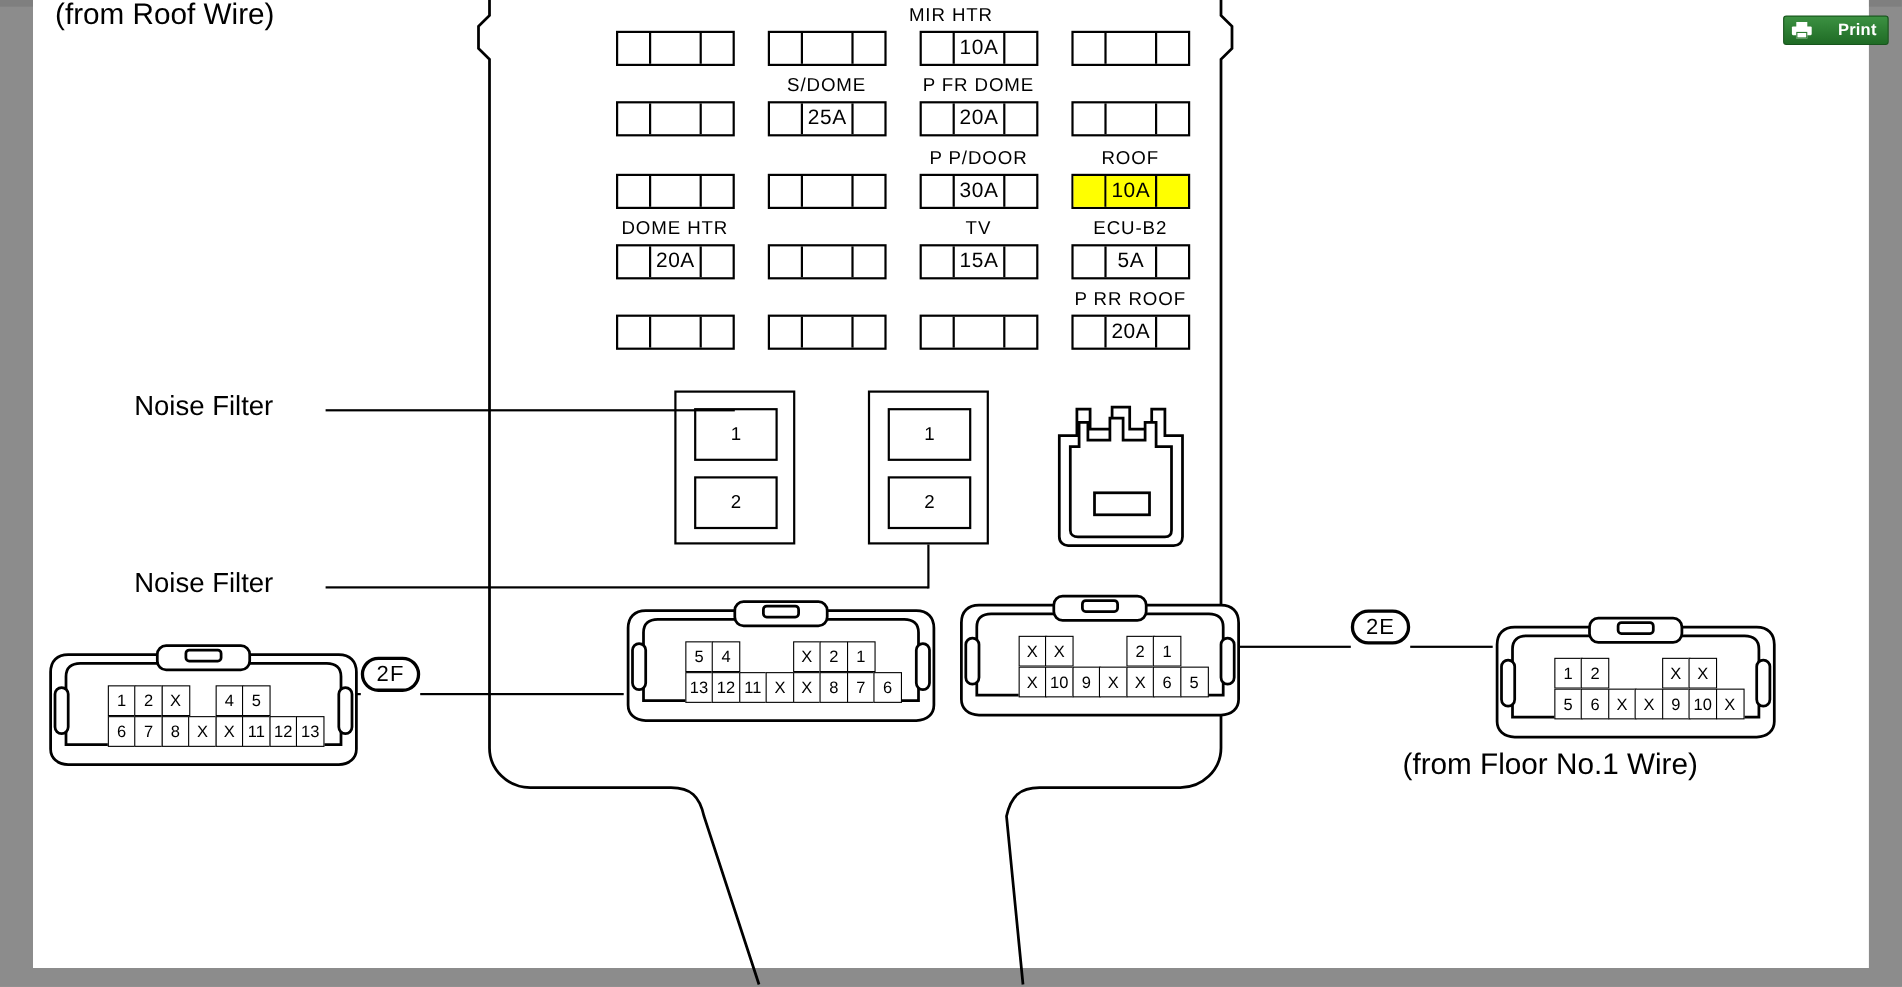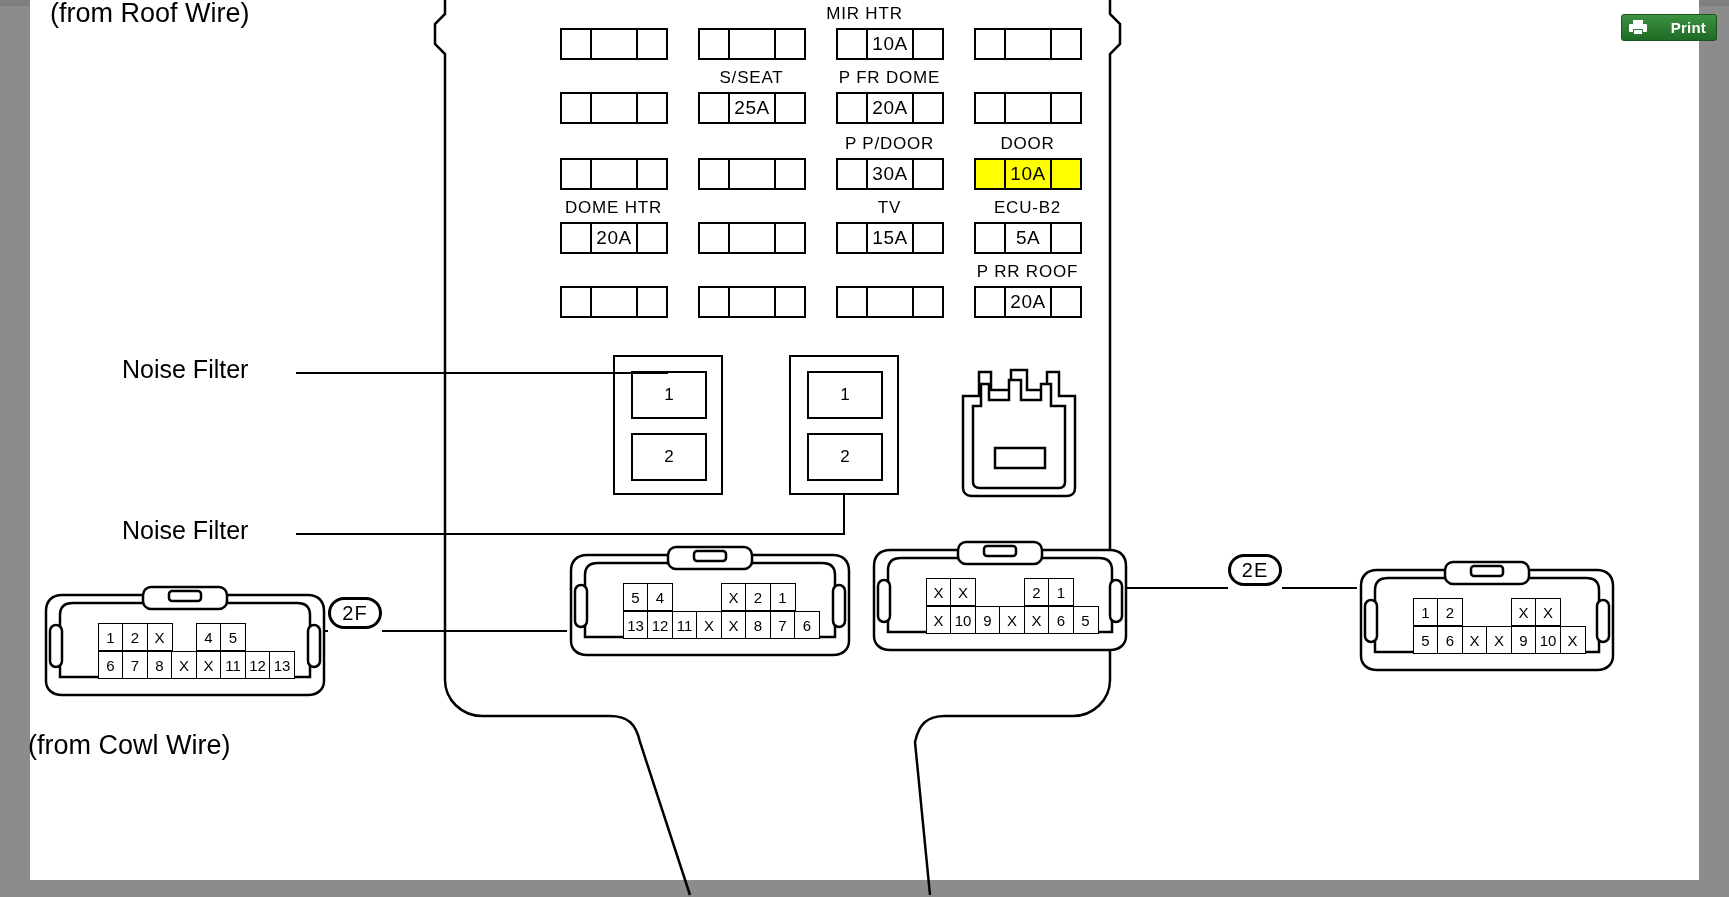--- a/index.html
+++ b/index.html
@@ -102,21 +102,21 @@
       <div class="fuse" style="left: 974px; top: 28px; width: 108px;">
         <div class="side"></div>
         <div class="mid"></div>
         <div class="side last"></div>
       </div>
       <div class="fuse" style="left: 560px; top: 92px; width: 108px;">
         <div class="side"></div>
         <div class="mid"></div>
         <div class="side last"></div>
       </div>
-      <div class="fuse-lbl" style="left: 684px; top: 68px; width: 135px;">S/SEAT</div>
+      <div class="fuse-lbl" style="left: 684px; top: 68px; width: 135px;">S/DOME</div>
       <div class="fuse" style="left: 698px; top: 92px; width: 108px;">
         <div class="side"></div>
         <div class="mid">25A</div>
         <div class="side last"></div>
       </div>
       <div class="fuse-lbl" style="left: 822px; top: 68px; width: 135px;">P FR DOME</div>
       <div class="fuse" style="left: 836px; top: 92px; width: 108px;">
         <div class="side"></div>
         <div class="mid">20A</div>
         <div class="side last"></div>
@@ -135,21 +135,21 @@
         <div class="side"></div>
         <div class="mid"></div>
         <div class="side last"></div>
       </div>
       <div class="fuse-lbl" style="left: 822px; top: 134px; width: 135px;">P P/DOOR</div>
       <div class="fuse" style="left: 836px; top: 158px; width: 108px;">
         <div class="side"></div>
         <div class="mid">30A</div>
         <div class="side last"></div>
       </div>
-      <div class="fuse-lbl" style="left: 960px; top: 134px; width: 135px;">DOOR</div>
+      <div class="fuse-lbl" style="left: 960px; top: 134px; width: 135px;">ROOF</div>
       <div class="fuse hi" style="left: 974px; top: 158px; width: 108px;">
         <div class="side"></div>
         <div class="mid">10A</div>
         <div class="side last"></div>
       </div>
       <div class="fuse-lbl" style="left: 546px; top: 198px; width: 135px;">DOME HTR</div>
       <div class="fuse" style="left: 560px; top: 222px; width: 108px;">
         <div class="side"></div>
         <div class="mid">20A</div>
         <div class="side last"></div>
@@ -343,15 +343,15 @@
         <div class="pin" style="width: 26px; height: 28px;">5</div>
         <div class="pin" style="width: 26px; height: 28px;">6</div>
         <div class="pin" style="width: 26px; height: 28px;">X</div>
         <div class="pin" style="width: 26px; height: 28px;">X</div>
         <div class="pin" style="width: 26px; height: 28px;">9</div>
         <div class="pin" style="width: 26px; height: 28px;">10</div>
         <div class="pin" style="width: 26px; height: 28px;">X</div>
       </div>
     </div>
 
-  <div class="bigtext" style="left:28px;top:730px;">(from Cowl Wire)</div>
+  <div class="bigtext" style="left:1275px;top:680px;">(from Floor No.1 Wire)</div>
 
 </div>
 
 </body></html>

